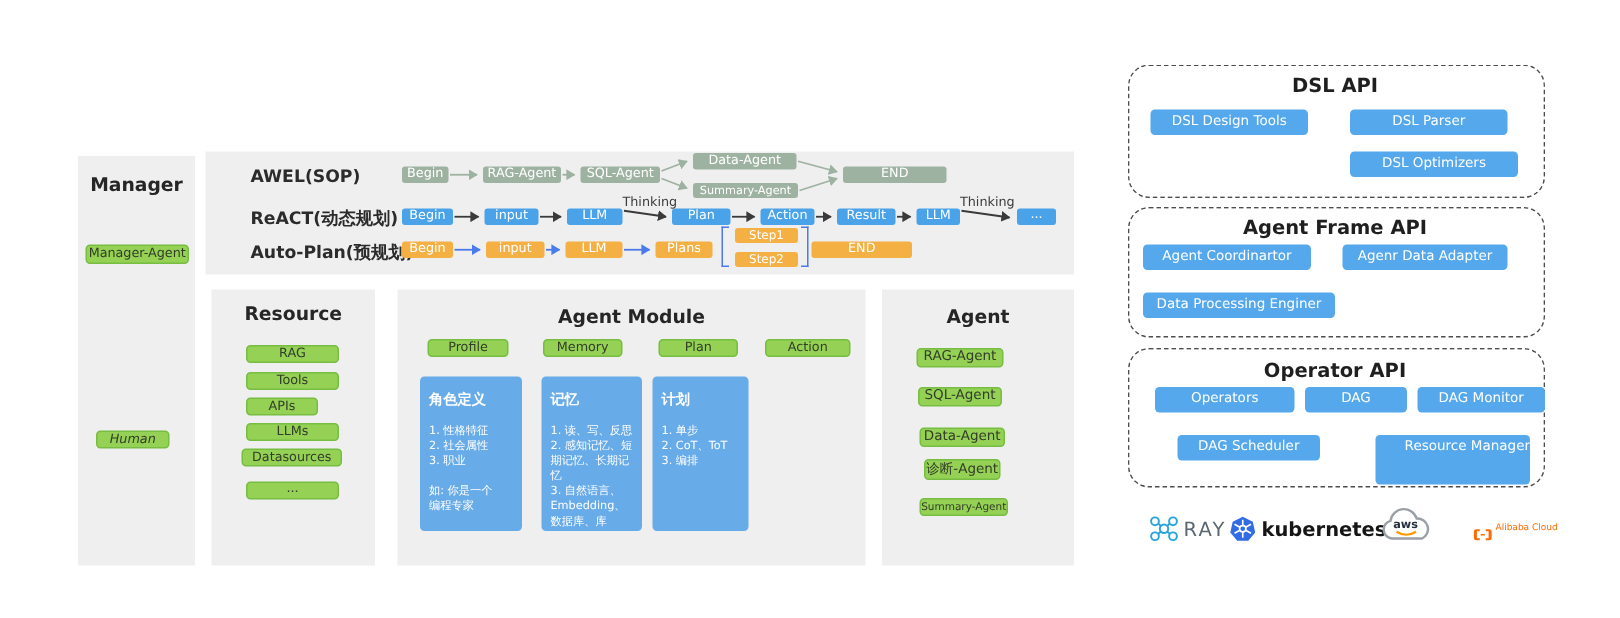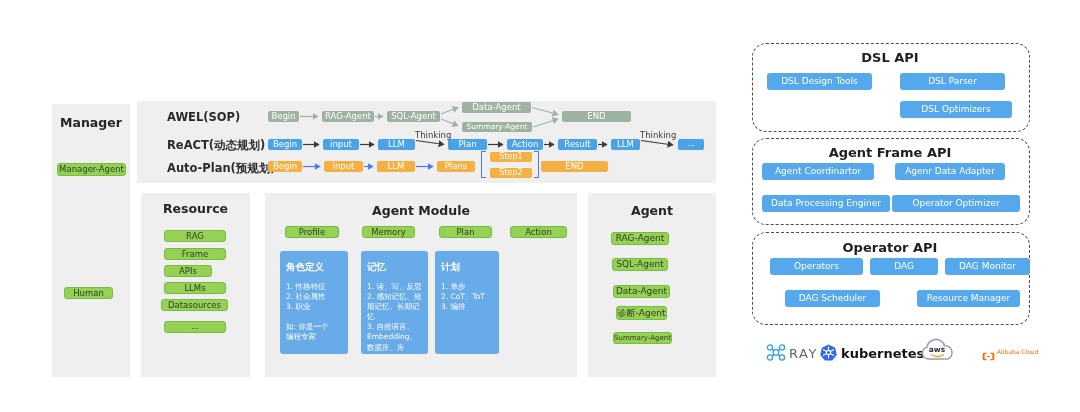--- a/index.html
+++ b/index.html
@@ -72,21 +72,21 @@
     </g>
     <g stroke="#4b7bea" stroke-width="1.2" fill="none">
       <line x1="303" y1="166.5" x2="320" y2="166.5" marker-end="url(#mBlue)"></line>
       <line x1="364" y1="166.5" x2="373" y2="166.5" marker-end="url(#mBlue)"></line>
       <line x1="416" y1="166.5" x2="433" y2="166.5" marker-end="url(#mBlue)"></line>
     </g>
   </svg>
 
   <div class="ptitle" style="left:52px;top:115px;width:78px;">Manager</div>
   <div class="gbtn" style="left:57px;top:163px;width:69px;height:13px;line-height:11px;">Manager-Agent</div>
-  <div class="gbtn" style="left:64px;top:287px;width:49px;height:12px;line-height:10px;">Human</div>
+  <div class="gbtn" style="left:64px;top:287px;width:49px;height:12px;line-height:10px;font-style:italic;">Human</div>
 
   <div class="flowlabel" style="left:167px;top:110px;">AWEL(SOP)</div>
   <div class="flowlabel" style="left:167px;top:138px;">ReACT(动态规划)</div>
   <div class="flowlabel" style="left:167px;top:161px;">Auto-Plan(预规划)</div>
 
   <div class="node sage" style="left:268px;top:111px;width:31px;height:11px;line-height:11px;">Begin</div>
   <div class="node sage" style="left:322px;top:111px;width:52px;height:11px;line-height:11px;">RAG-Agent</div>
   <div class="node sage" style="left:387px;top:111px;width:53px;height:11px;line-height:11px;">SQL-Agent</div>
   <div class="node sage" style="left:462px;top:102px;width:69px;height:11px;line-height:11px;">Data-Agent</div>
   <div class="node sage" style="left:462px;top:122px;width:70px;height:10px;line-height:10px;font-size:7.5px;">Summary-Agent</div>
@@ -108,21 +108,21 @@
   <div class="node orangen" style="left:377px;top:161px;width:38px;height:11px;line-height:11px;">LLM</div>
   <div class="node orangen" style="left:437px;top:161px;width:38px;height:11px;line-height:11px;">Plans</div>
   <div class="brk l" style="left:481px;top:151px;"></div>
   <div class="node orangen" style="left:490px;top:152px;width:42px;height:10px;line-height:10px;font-size:8px;">Step1</div>
   <div class="node orangen" style="left:490px;top:168px;width:42px;height:10px;line-height:10px;font-size:8px;">Step2</div>
   <div class="brk r" style="left:534px;top:151px;"></div>
   <div class="node orangen" style="left:541px;top:161px;width:67px;height:11px;line-height:11px;">END</div>
 
   <div class="ptitle" style="left:141px;top:201px;width:109px;">Resource</div>
   <div class="gbtn" style="left:164px;top:230px;width:62px;height:12px;line-height:10px;">RAG</div>
-  <div class="gbtn" style="left:164px;top:248px;width:62px;height:12px;line-height:10px;">Frame</div>
+  <div class="gbtn" style="left:164px;top:248px;width:62px;height:12px;line-height:10px;">Tools</div>
   <div class="gbtn" style="left:164px;top:265px;width:48px;height:12px;line-height:10px;">APIs</div>
   <div class="gbtn" style="left:164px;top:282px;width:62px;height:12px;line-height:10px;">LLMs</div>
   <div class="gbtn" style="left:161px;top:299px;width:67px;height:12px;line-height:10px;">Datasources</div>
   <div class="gbtn" style="left:164px;top:321px;width:62px;height:12px;line-height:8px;">...</div>
 
   <div class="ptitle" style="left:265px;top:203px;width:312px;">Agent Module</div>
   <div class="gbtn" style="left:285px;top:226px;width:54px;height:12px;line-height:10px;">Profile</div>
   <div class="gbtn" style="left:362px;top:226px;width:53px;height:12px;line-height:10px;">Memory</div>
   <div class="gbtn" style="left:439px;top:226px;width:53px;height:12px;line-height:10px;">Plan</div>
   <div class="gbtn" style="left:510px;top:226px;width:57px;height:12px;line-height:10px;">Action</div>
@@ -160,29 +160,28 @@
   <div class="apititle" style="left:752px;top:50px;width:276px;">DSL API</div>
   <div class="bbtn" style="left:767px;top:73px;width:105px;height:17px;line-height:17px;">DSL Design Tools</div>
   <div class="bbtn" style="left:900px;top:73px;width:105px;height:17px;line-height:17px;">DSL Parser</div>
   <div class="bbtn" style="left:900px;top:101px;width:112px;height:17px;line-height:17px;">DSL Optimizers</div>
 
   <div class="apibox" style="left:752px;top:138px;width:276px;height:85px;"></div>
   <div class="apititle" style="left:752px;top:145px;width:276px;">Agent Frame API</div>
   <div class="bbtn" style="left:762px;top:163px;width:112px;height:17px;line-height:17px;">Agent Coordinartor</div>
   <div class="bbtn" style="left:895px;top:163px;width:110px;height:17px;line-height:17px;">Agenr Data Adapter</div>
   <div class="bbtn" style="left:762px;top:195px;width:128px;height:17px;line-height:17px;">Data Processing Enginer</div>
-  <div class="bbtn" style="left:892px;top:195px;width:128px;height:17px;line-height:17px;">Operator Optimizer</div>
 
   <div class="apibox" style="left:752px;top:232px;width:276px;height:91px;"></div>
   <div class="apititle" style="left:752px;top:240px;width:276px;">Operator API</div>
   <div class="bbtn" style="left:770px;top:258px;width:93px;height:17px;line-height:17px;">Operators</div>
   <div class="bbtn" style="left:870px;top:258px;width:68px;height:17px;line-height:17px;">DAG</div>
   <div class="bbtn" style="left:945px;top:258px;width:85px;height:17px;line-height:17px;">DAG Monitor</div>
   <div class="bbtn" style="left:785px;top:290px;width:95px;height:17px;line-height:17px;">DAG Scheduler</div>
-  <div class="bbtn" style="left:917px;top:290px;width:103px;height:17px;line-height:17px;">Resource Manager</div>
+  <div class="bbtn" style="left:917px;top:290px;width:103px;height:33px;line-height:17px;text-align:right;">Resource Manager</div>
 
   <span style="position:absolute;left:766px;top:343px;z-index:2;">
     <svg width="20" height="19" viewBox="0 0 20 19">
       <g stroke="#2aa4dd" stroke-width="1.3" fill="#fff">
         <line x1="5" y1="5" x2="10" y2="9.5"></line>
           <line x1="5" y1="14" x2="10" y2="9.5"></line>
         <line x1="10" y1="9.5" x2="15" y2="5"></line>
           <line x1="10" y1="9.5" x2="15" y2="14"></line>
         <circle cx="4" cy="4.5" r="2.6"></circle>
           <circle cx="4" cy="14.5" r="2.6"></circle>

